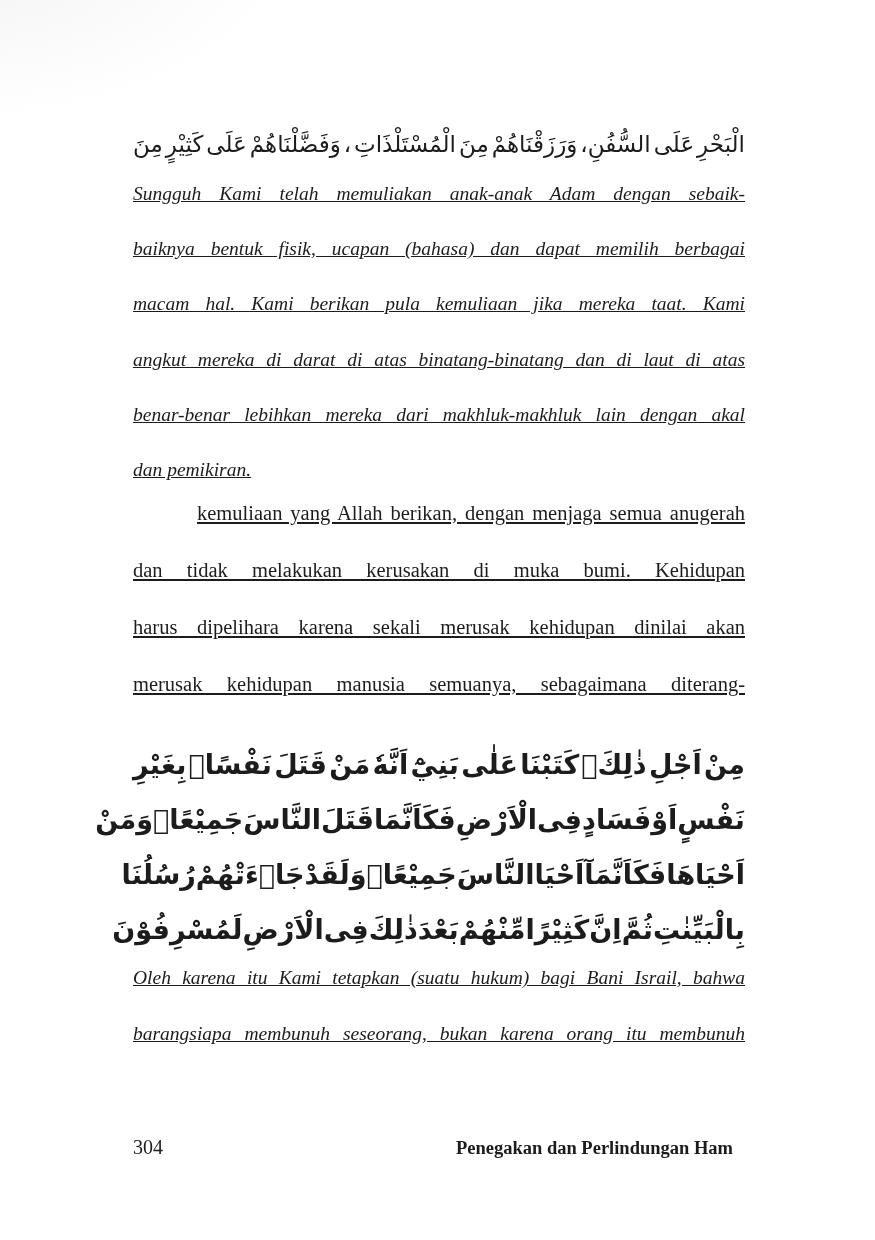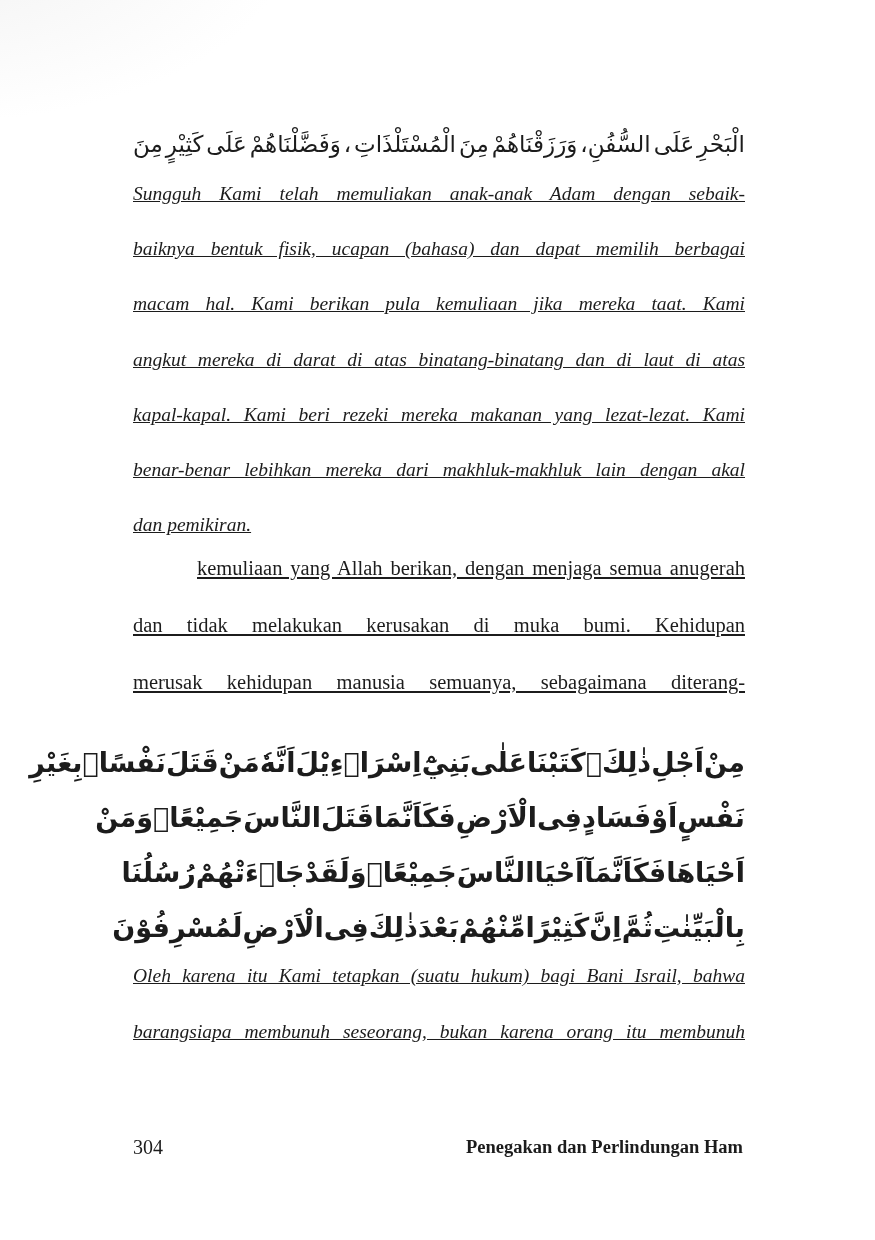--- a/index.html
+++ b/index.html
@@ -73,25 +73,25 @@
     font-size: 20.5px;
     line-height: 28.6px;
     margin-top: 15px;
   }
   .para .jline:first-child { text-indent: 64px; }
 
   
   .footer {
     position: absolute;
     left: 133px;
-    right: 132px;
+    right: 142px;
     top: 1136px;
     display: flex;
     justify-content: space-between;
-    align-items: center;
+    align-items: flex-end;
   }
   .page-num { font-size: 20px; }
   .running-title {
     font-weight: 700;
     font-size: 18.5px;
   }
 </style>
 </head>
 <body>
 
@@ -112,40 +112,39 @@
           <span>كَثِيْرٍ</span>
           <span>مِنَ</span>
         </div>
     </div>
 
     <div class="trans">
         <div class="jline">Sungguh Kami telah memuliakan anak-anak Adam dengan sebaik-</div>
         <div class="jline">baiknya bentuk fisik, ucapan (bahasa) dan dapat memilih berbagai</div>
         <div class="jline">macam hal. Kami berikan pula kemuliaan jika mereka taat. Kami</div>
         <div class="jline">angkut mereka di darat di atas binatang-binatang dan di laut di atas</div>
-        <div class="jline">kapal-kapal. Kami beri rezeki mereka makanan yang lezat-lezat. Kami</div>
         <div class="jline">benar-benar lebihkan mereka dari makhluk-makhluk lain dengan akal</div>
         <div class="jline last">dan pemikiran.</div>
       </div>
 
     <div class="para">
         <div class="jline">kemuliaan yang Allah berikan, dengan menjaga semua anugerah</div>
         <div class="jline">dan tidak melakukan kerusakan di muka bumi. Kehidupan</div>
+        <div class="jline">harus dipelihara karena sekali merusak kehidupan dinilai akan</div>
         <div class="jline">merusak kehidupan manusia semuanya, sebagaimana diterang-</div>
       </div>
 
     <div class="arabic verse">
         <div class="aflex">
           <span>مِنْ</span>
           <span>اَجْلِ</span>
           <span>ذٰلِكَۛ</span>
           <span>كَتَبْنَا</span>
           <span>عَلٰى</span>
           <span>بَنِيْٓ</span>
-          <span>اِسْرَاۤءِيْلَ</span>
           <span>اَنَّهٗ</span>
           <span>مَنْ</span>
           <span>قَتَلَ</span>
           <span>نَفْسًاۢ</span>
           <span>بِغَيْرِ</span>
         </div>
         <div class="aflex">
           <span>نَفْسٍ</span>
           <span>اَوْ</span>
           <span>فَسَادٍ</span>

